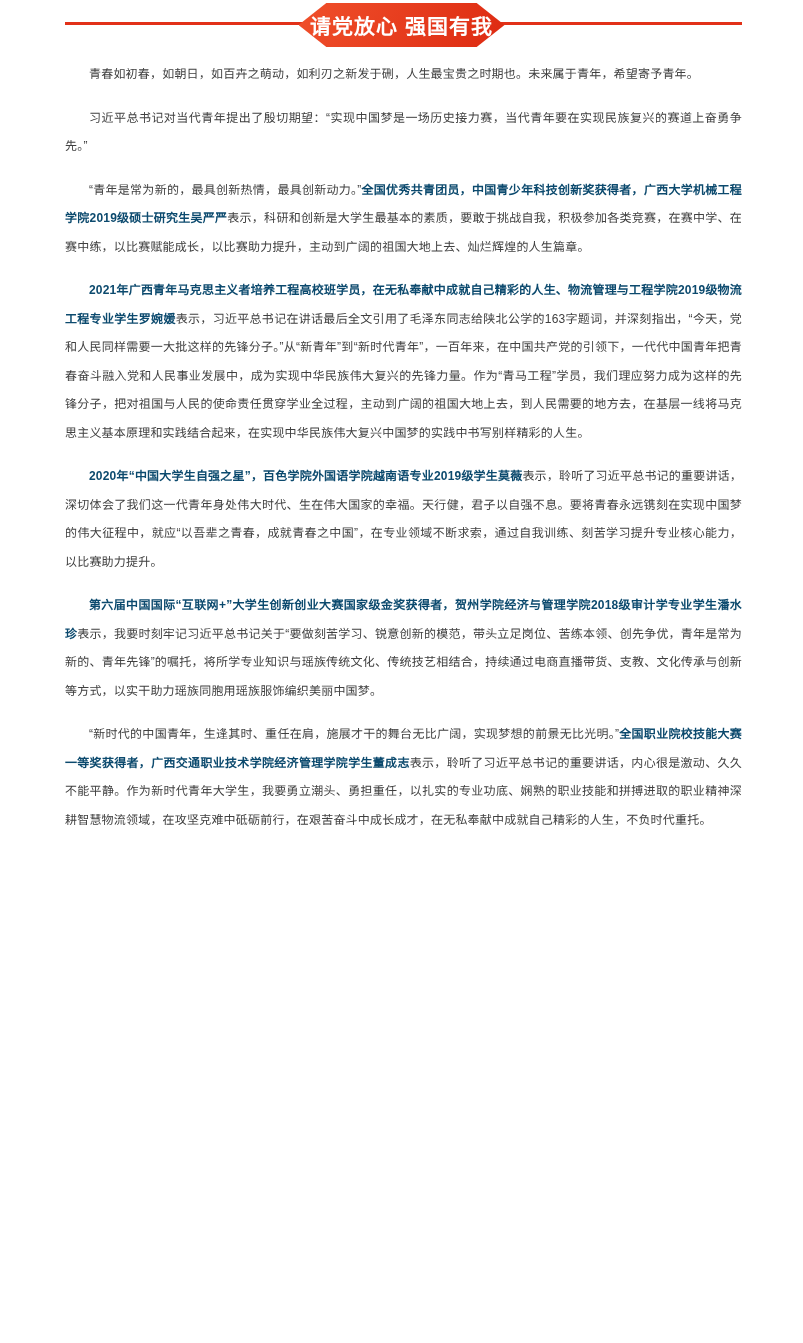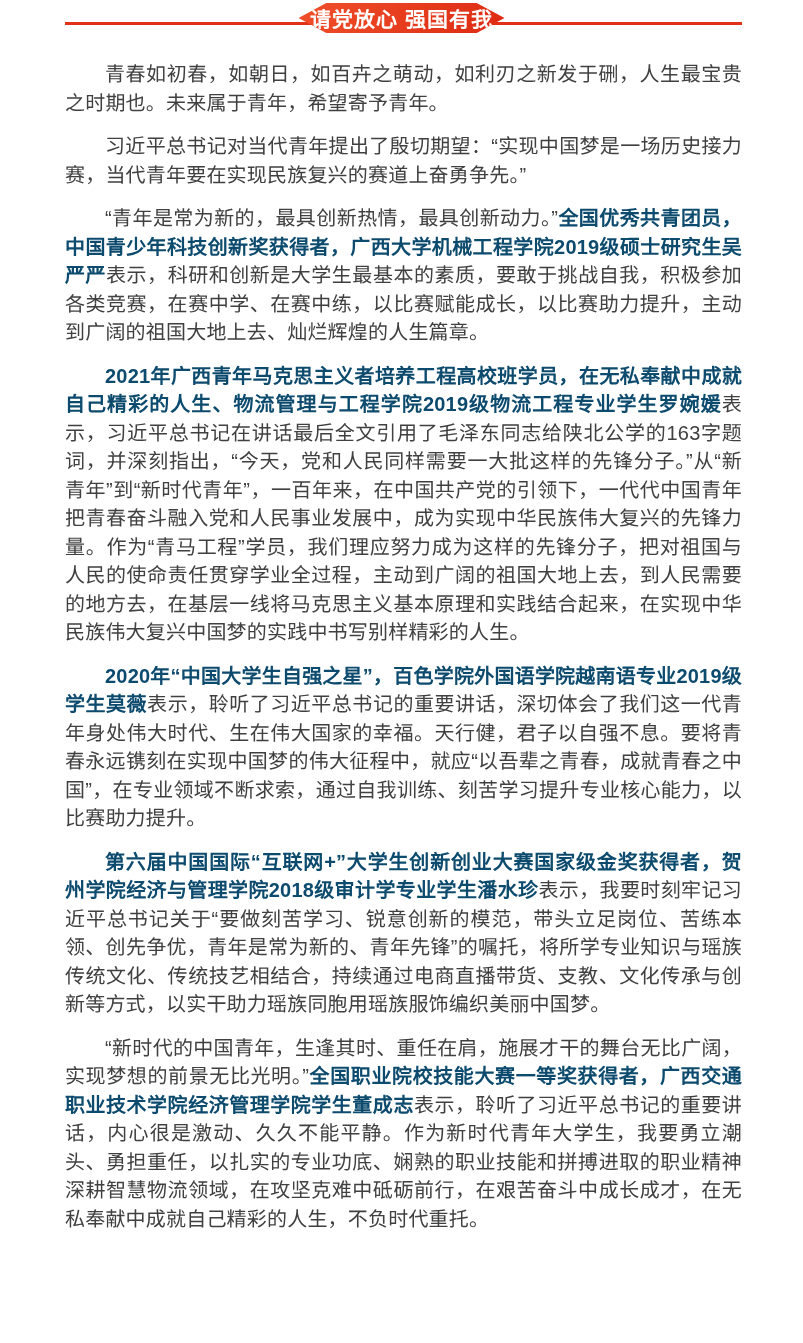--- a/index.html
+++ b/index.html
@@ -29,39 +29,39 @@
     top: 19px;
     height: 3px;
     background: #e23118;
   }
   .header-badge {
     position: absolute;
     left: 50%;
     top: 0;
     transform: translateX(-50%);
     width: 206px;
-    height: 30px;
+    height: 44px;
     background: linear-gradient(120deg, #f0502b 0%, #e03118 55%, #dd2a11 100%);
     clip-path: polygon(0 50%, 13.5% 0, 86.5% 0, 100% 50%, 86.5% 100%, 13.5% 100%);
     color: #ffffff;
     font-weight: bold;
     font-size: 21px;
     letter-spacing: 1px;
     display: flex;
     align-items: center;
     justify-content: center;
     white-space: nowrap;
   }
   
   .article {
     padding: 15px 61px 40px 65px;
   }
   .article p {
     margin: 0 0 15px 0;
-    font-size: 20px;
+    font-size: 12px;
     line-height: 28.5px;
     color: #404040;
     text-align: justify;
     text-indent: 2em;
     letter-spacing: 0.2px;
   }
   .article p:last-child {
     margin-bottom: 0;
   }
   .article .seg-bold {

